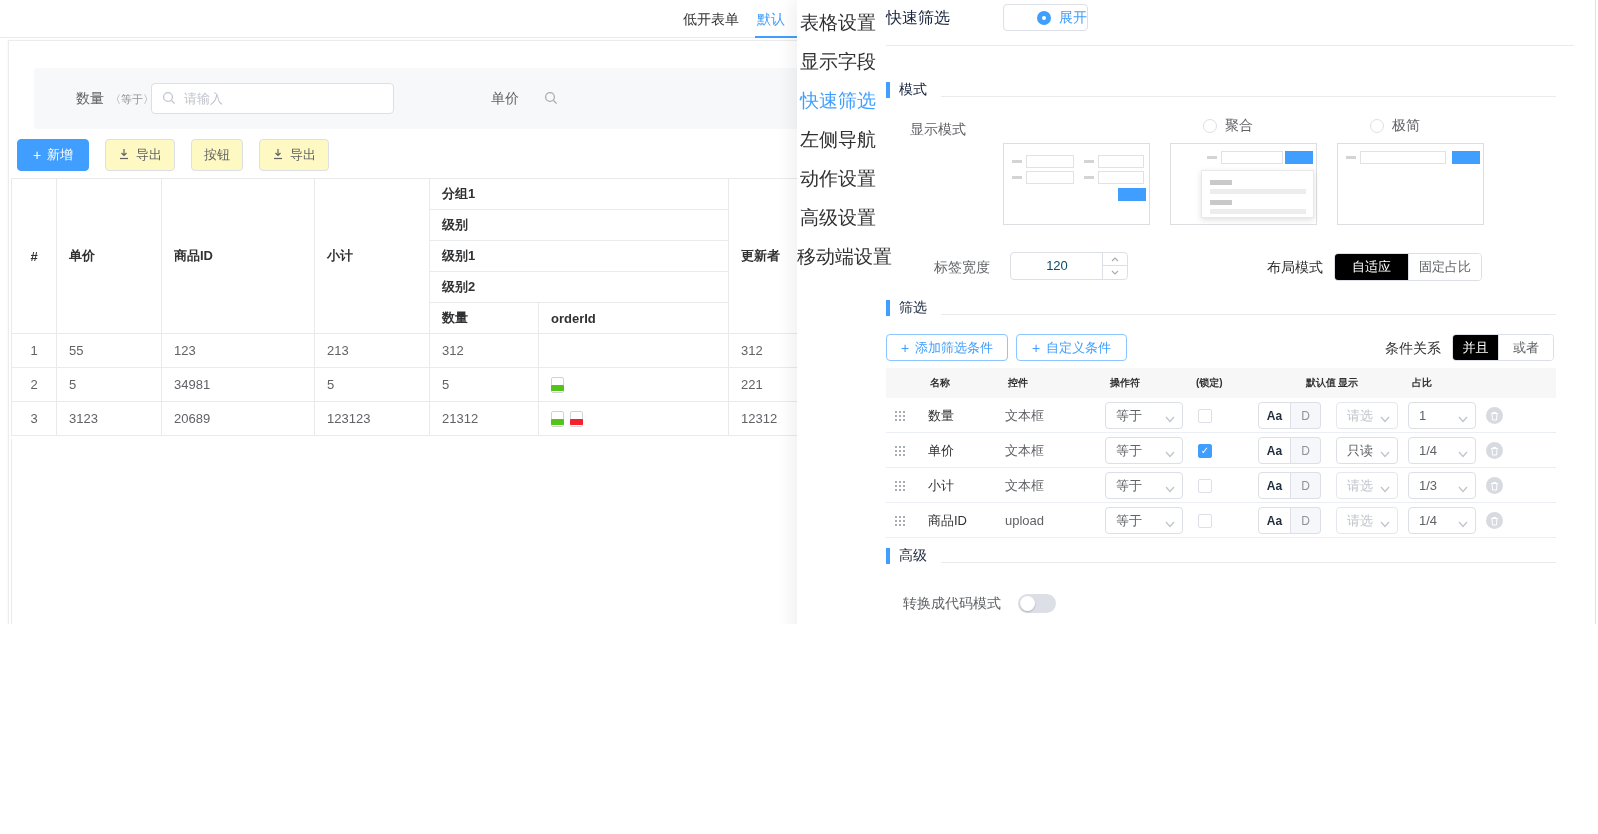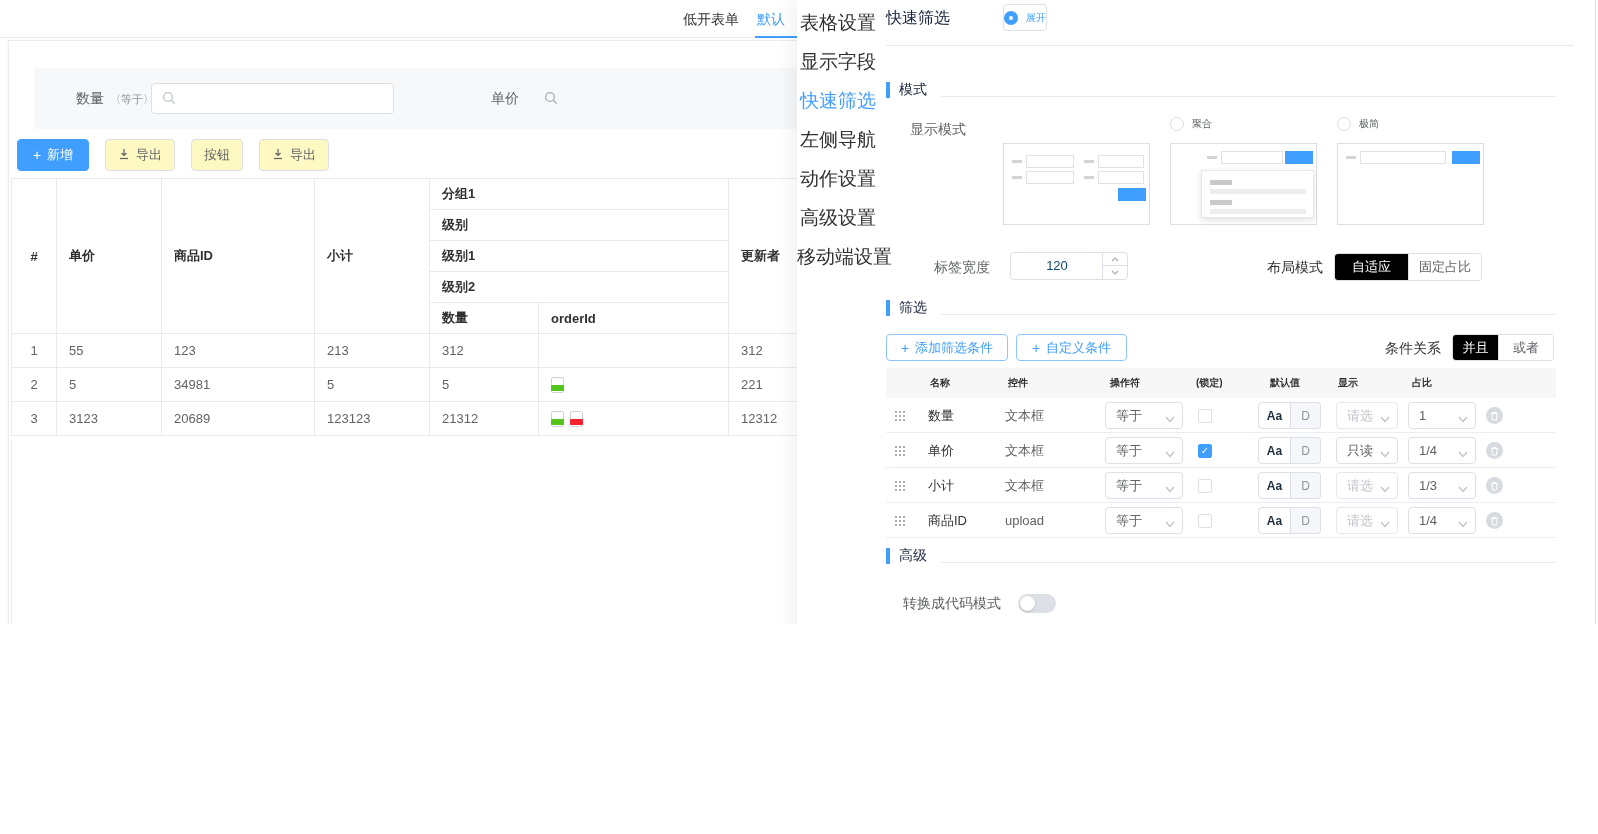--- a/index.html
+++ b/index.html
@@ -61,21 +61,21 @@
   .title-divider { position:absolute; left:0; top:45px; width:688px; height:1px; background:#e8eaec; }
 
   .sec-head { position:absolute; left:0; width:670px; height:20px; display:flex; align-items:center; }
   .sec-bar { width:4px; height:16px; background:#409eff; }
   .sec-title { font-size:14px; color:#17233d; margin-left:9px; }
   .sec-rule { flex:1; height:1px; background:#e8eaec; margin-left:14px; margin-top:12px; }
   .sh-mode { top:80px; } .sh-filter { top:298px; } .sh-adv { top:546px; }
 
   .lbl { font-size:14px; color:#606266; }
   .lbl-display-mode { position:absolute; left:0; top:121px; width:104px; text-align:center; }
-  .mode-opt { position:absolute; top:117px; display:flex; align-items:center; gap:8px; font-size:10px; color:#606266; cursor:pointer; }
+  .mode-opt { position:absolute; top:117px; display:flex; align-items:center; gap:8px; font-size:14px; color:#606266; cursor:pointer;padding-left:33px; }
   .mode-opt.sel { color:#409eff; }
   .mo1 { left:117px; } .mo2 { left:284px; } .mo3 { left:451px; }
   .radio { width:14px; height:14px; border-radius:50%; position:relative; }
   .radio.on { background:#409eff; }
   .radio.on::after { content:""; position:absolute; left:5px; top:5px; width:4px; height:4px; border-radius:50%; background:#fff; }
   .radio.off { background:#fff; border:1px solid #dcdfe6; }
 
   .thumb { position:absolute; top:143px; width:147px; height:82px; border:1px solid #dcdee2; background:#fff; cursor:pointer; }
   .th1 { left:117px; } .th2 { left:284px; } .th3 { left:451px; }
   .t-dash { position:absolute; width:10px; height:3px; background:#d4d4d4; }
@@ -102,21 +102,21 @@
   .seg-layout .seg-item { width:73px; }
 
   .btn-outline { position:absolute; top:334px; height:27px; border:1px solid #8cc5ff; color:#409eff; background:#fff; border-radius:4px; font-size:13px; display:flex; align-items:center; justify-content:center; gap:6px; cursor:pointer; }
   .bo1 { left:0; width:122px; } .bo2 { left:130px; width:111px; }
   .lbl-relation { position:absolute; left:499px; top:340px; font-size:14px; color:#303133; }
   .seg-rel { left:566px; top:334px; height:27px; }
   .seg-rel .s-and { width:45px; } .seg-rel .s-or { width:55px; }
 
   .ft-head { position:absolute; left:0; top:368px; width:670px; height:30px; background:#f7f7f7; font-size:10px; font-weight:700; color:#303133; }
   .ft-head span { position:absolute; top:0; line-height:30px; }
-  .fh0{left:44px;} .fh1{left:122px;} .fh2{left:224px;} .fh3{left:310px;} .fh4{left:356px;padding-left:28px;} .fh5{left:452px;} .fh6{left:526px;}
+  .fh0{left:44px;} .fh1{left:122px;} .fh2{left:224px;} .fh3{left:310px;} .fh4{left:392px;padding-left:28px;} .fh5{left:452px;} .fh6{left:526px;}
 
   .ft-row { position:absolute; left:0; width:670px; height:35px; border-bottom:1px solid #ebeef5; font-size:13px; }
   .fr0{top:398px;} .fr1{top:433px;} .fr2{top:468px;} .fr3{top:503px;}
   .ft-handle { position:absolute; left:9px; top:13px; width:2px; height:2px; background:#a8abb2; cursor:grab;
     box-shadow:4px 0 #a8abb2,8px 0 #a8abb2,0 4px #a8abb2,4px 4px #a8abb2,8px 4px #a8abb2,0 8px #a8abb2,4px 8px #a8abb2,8px 8px #a8abb2; }
   .ft-name { position:absolute; left:42px; line-height:35px; color:#303133; }
   .ft-control { position:absolute; left:119px; line-height:35px; color:#606266; }
   .sel { position:absolute; top:4px; height:27px; border:1px solid #dcdfe6; border-radius:4px; background:#fff; cursor:pointer; }
   .sel .sel-txt { position:absolute; left:10px; top:0; line-height:25px; color:#606266; }
   .sel .chev { position:absolute; right:7px; top:8px; }
@@ -156,20 +156,21 @@
     <div class="filter-band">
       <span class="fq-label">数量</span>
       <span class="fq-op">〈等于〉</span>
       <div class="fq-input">
         <span class="mag">
           <svg width="14" height="14" viewBox="0 0 14 14">
               <circle cx="6" cy="6" r="4.4" fill="none" stroke="#c0c4cc" stroke-width="1.3"></circle>
               <line x1="9.5" y1="9.5" x2="12.6" y2="12.6" stroke="#c0c4cc" stroke-width="1.3"></line>
             </svg>
         </span>
+        <input placeholder="请输入" style="">
       </div>
       <span class="fq-label2">单价</span>
       <span class="fq-mag2">
         <svg width="14" height="14" viewBox="0 0 14 14">
             <circle cx="6" cy="6" r="4.4" fill="none" stroke="#a8abb2" stroke-width="1.3"></circle>
             <line x1="9.5" y1="9.5" x2="12.6" y2="12.6" stroke="#a8abb2" stroke-width="1.3"></line>
           </svg>
       </span>
     </div>
 

